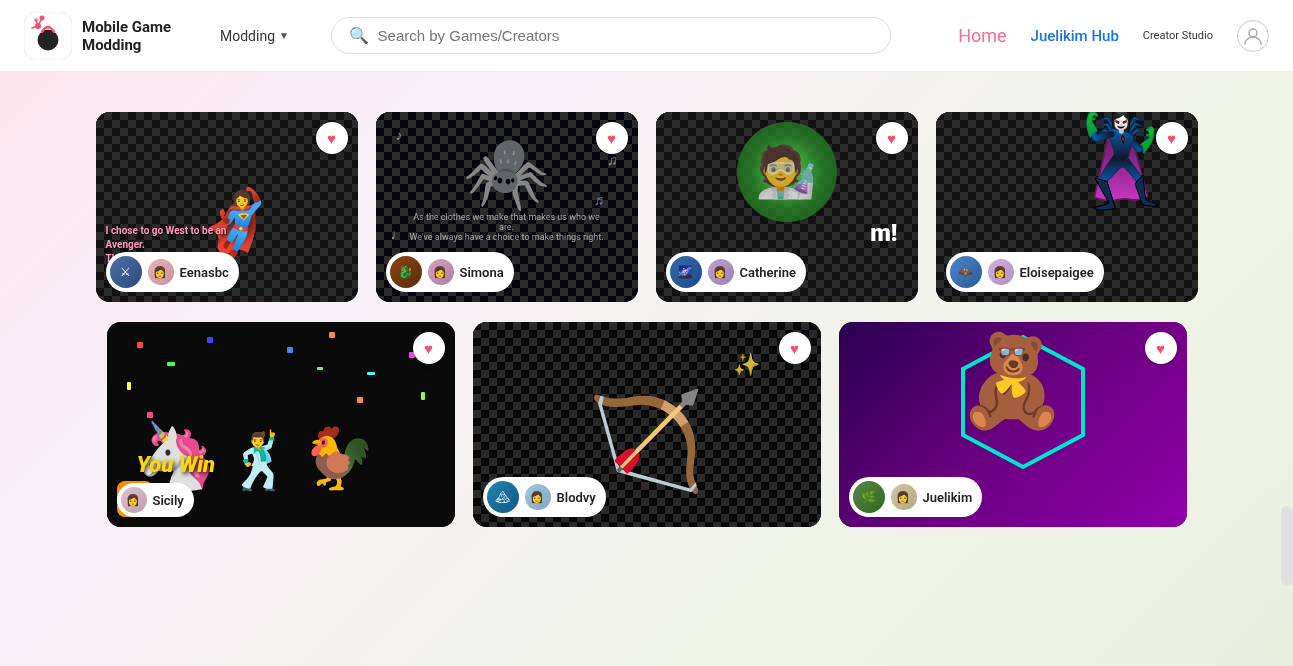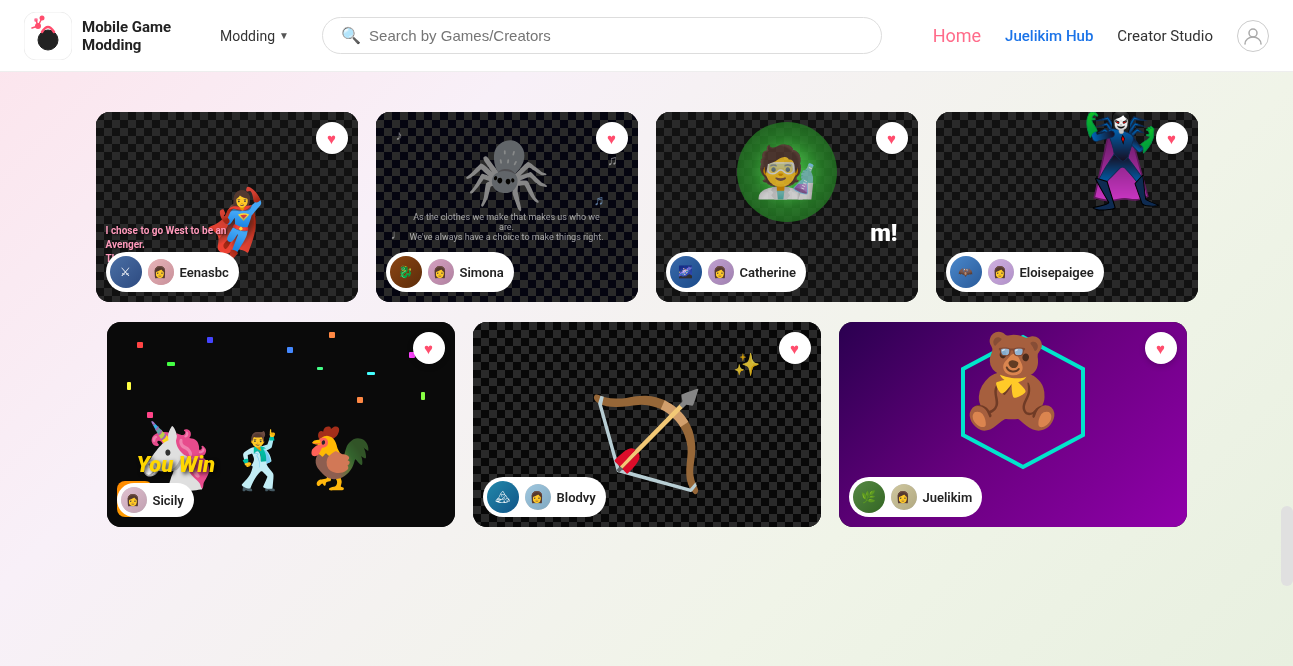--- a/index.html
+++ b/index.html
@@ -97,21 +97,21 @@
     }
 
     .nav-creator-hub {
       font-size: 15px;
       color: #1a73e8;
       cursor: pointer;
       font-weight: 500;
     }
 
     .nav-creator-studio {
-      font-size: 15px;
+      font-size: 11px;
       color: #333;
       cursor: pointer;
     }
 
     .user-icon {
       width: 32px;
       height: 32px;
       border-radius: 50%;
       border: 1.5px solid #ccc;
       display: flex;

